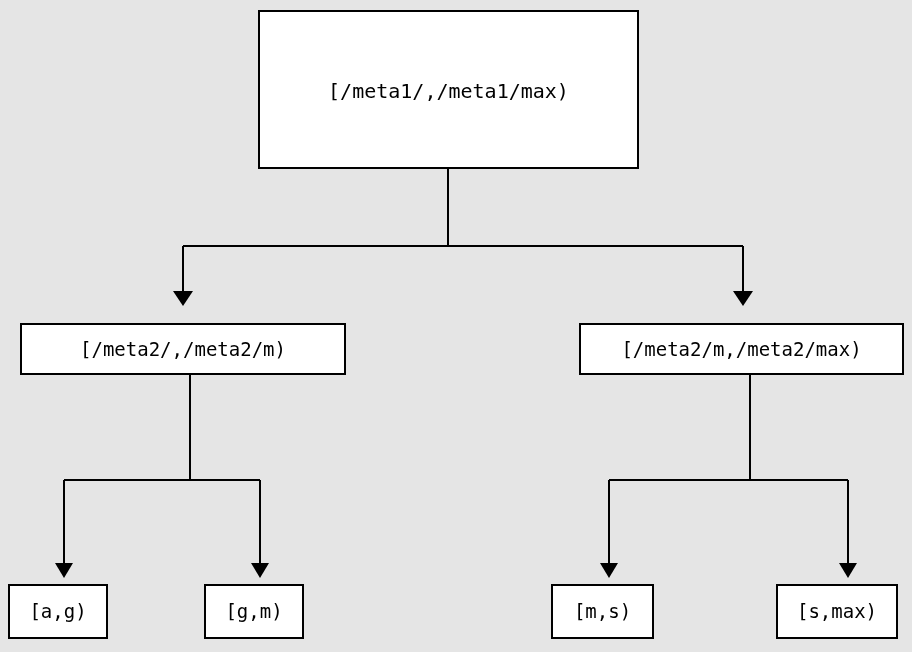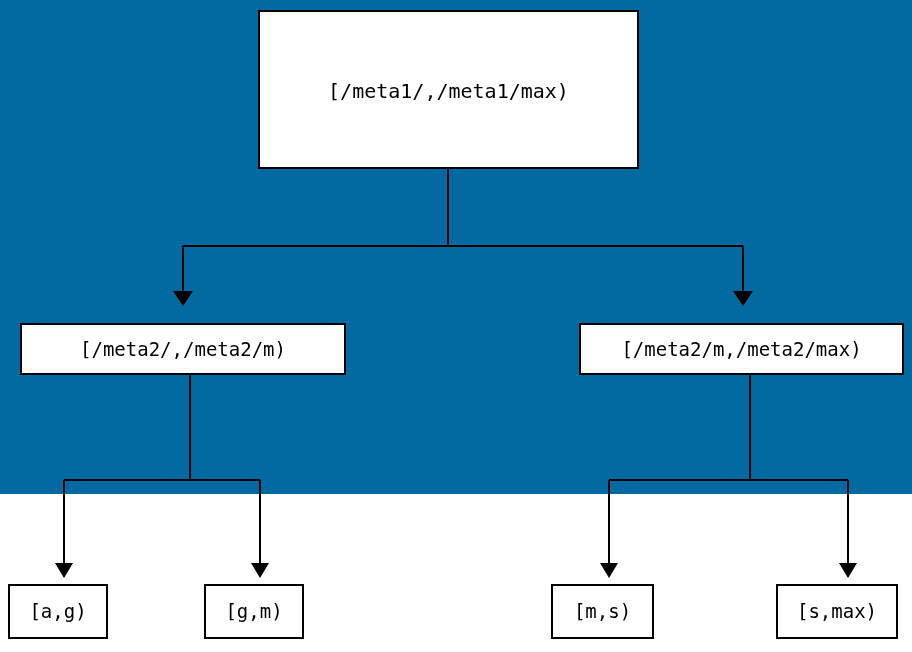--- a/index.html
+++ b/index.html
@@ -10,22 +10,22 @@
   }
   body {
     width: 912px;
     height: 652px;
     font-family: "DejaVu Sans Mono", "Liberation Mono", monospace;
     overflow: hidden;
   }
   #diagram-root {
     position: relative;
     width: 912px;
-    height: 494px;
-    background: #0369a1;
+    height: 652px;
+    background: #e5e5e5;
   }
   svg.tree-canvas {
     display: block;
     width: 912px;
     height: 652px;
   }
   .node-box {
     fill: #ffffff;
     stroke: #000000;
     stroke-width: 2.4;

